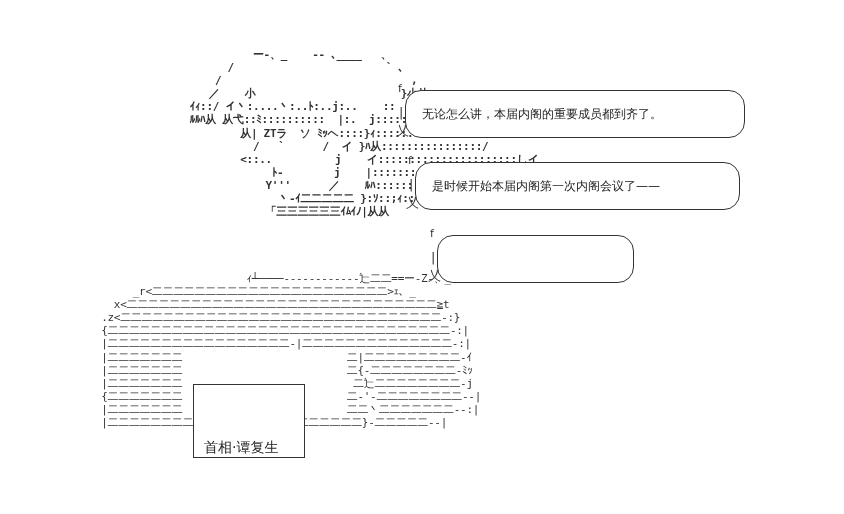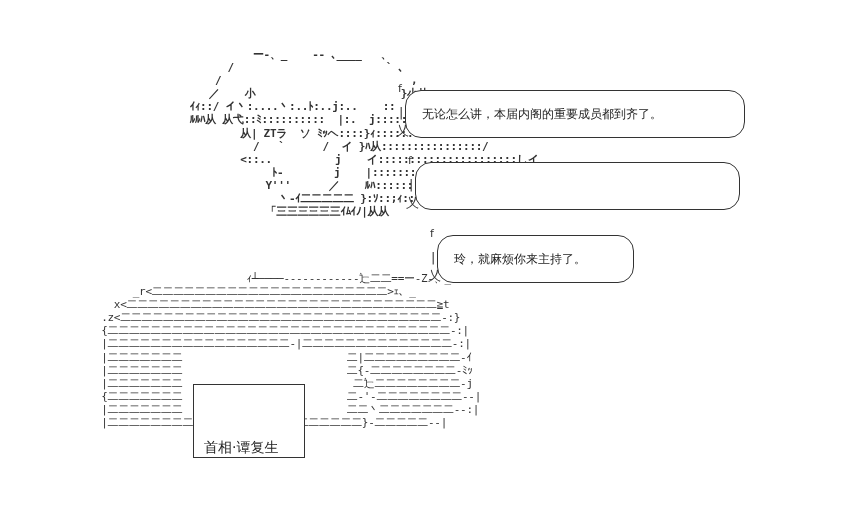--- a/index.html
+++ b/index.html
@@ -50,20 +50,20 @@
   <span class="tl">f</span>
   <span class="lbar">|</span>
   <span class="bl">乂</span>
   <span class="txt">无论怎么讲，本届内阁的重要成员都到齐了。</span>
 </div>
 
 <div class="bubble" style="left:415px;top:162px;width:325px;height:48px;">
   <span class="tl">f</span>
   <span class="lbar">|</span>
   <span class="bl">乂</span>
+  <span class="txt">是时候开始本届内阁第一次内阁会议了——</span>
 </div>
 
 <div class="bubble" style="left:437px;top:235px;width:197px;height:48px;">
   <span class="tl">f</span>
   <span class="lbar">|</span>
   <span class="bl">乂</span>
-  <span class="txt">玲，就麻烦你来主持了。</span>
 </div>
 
 </body></html>

